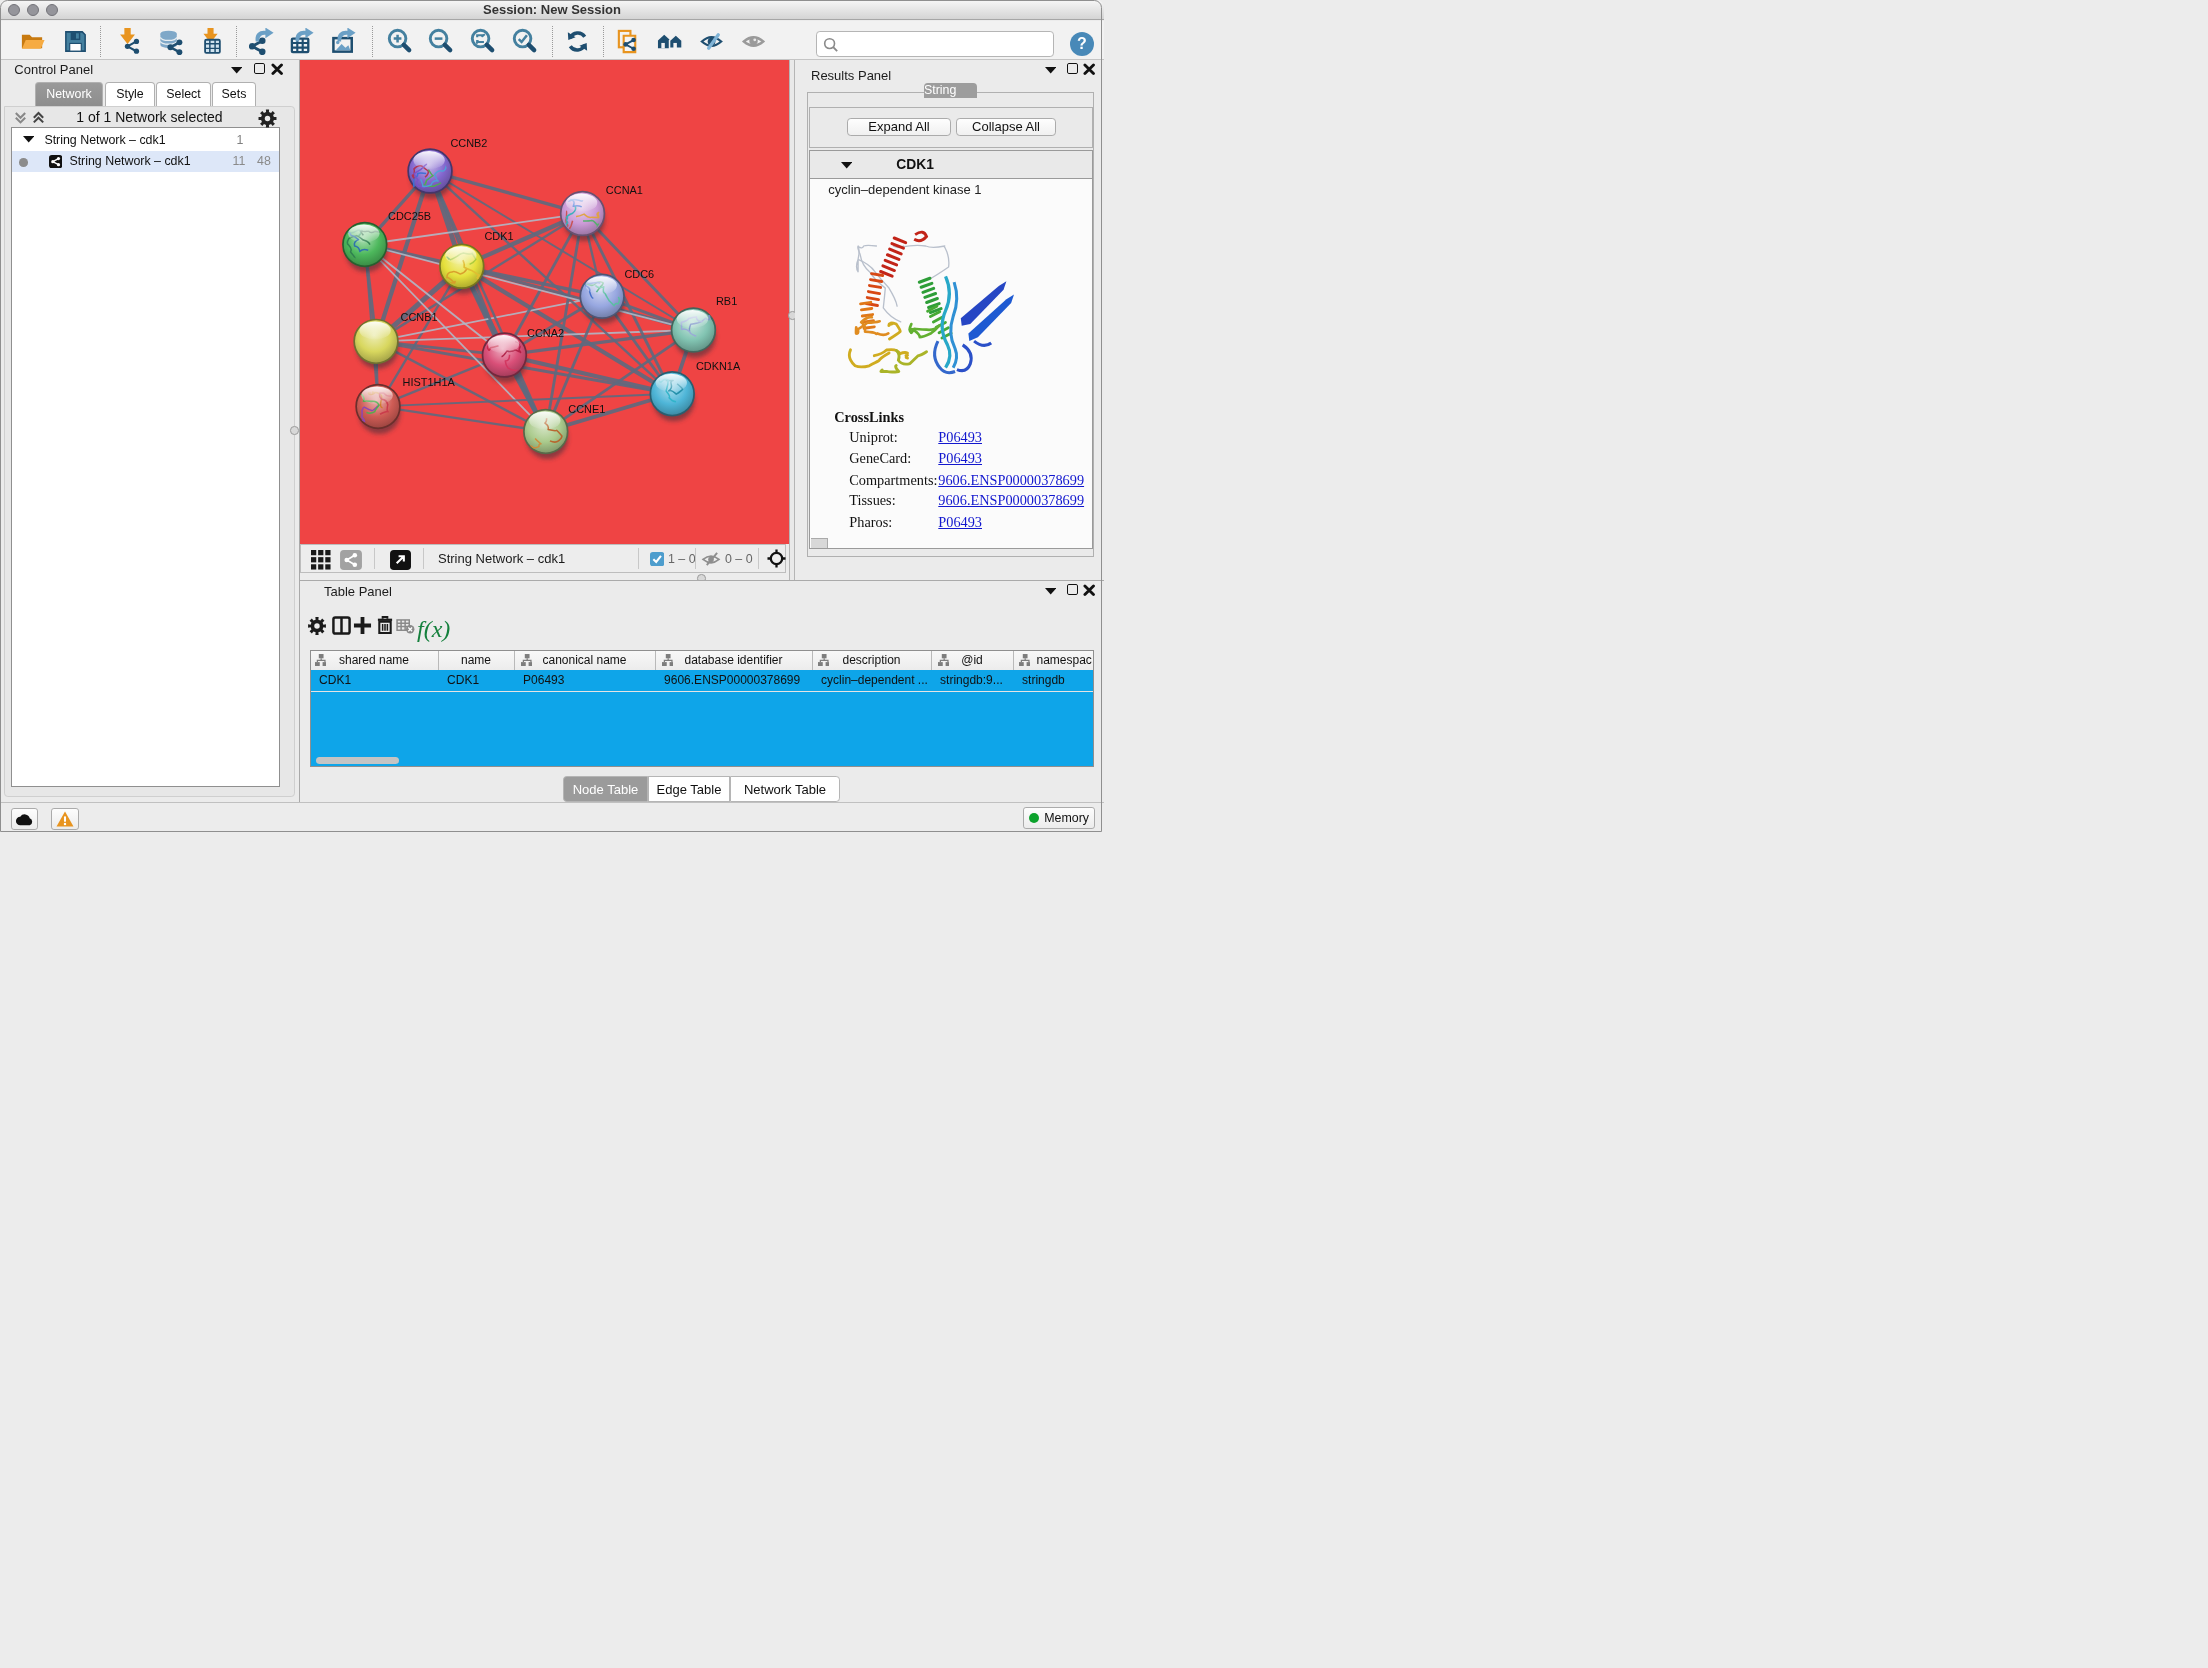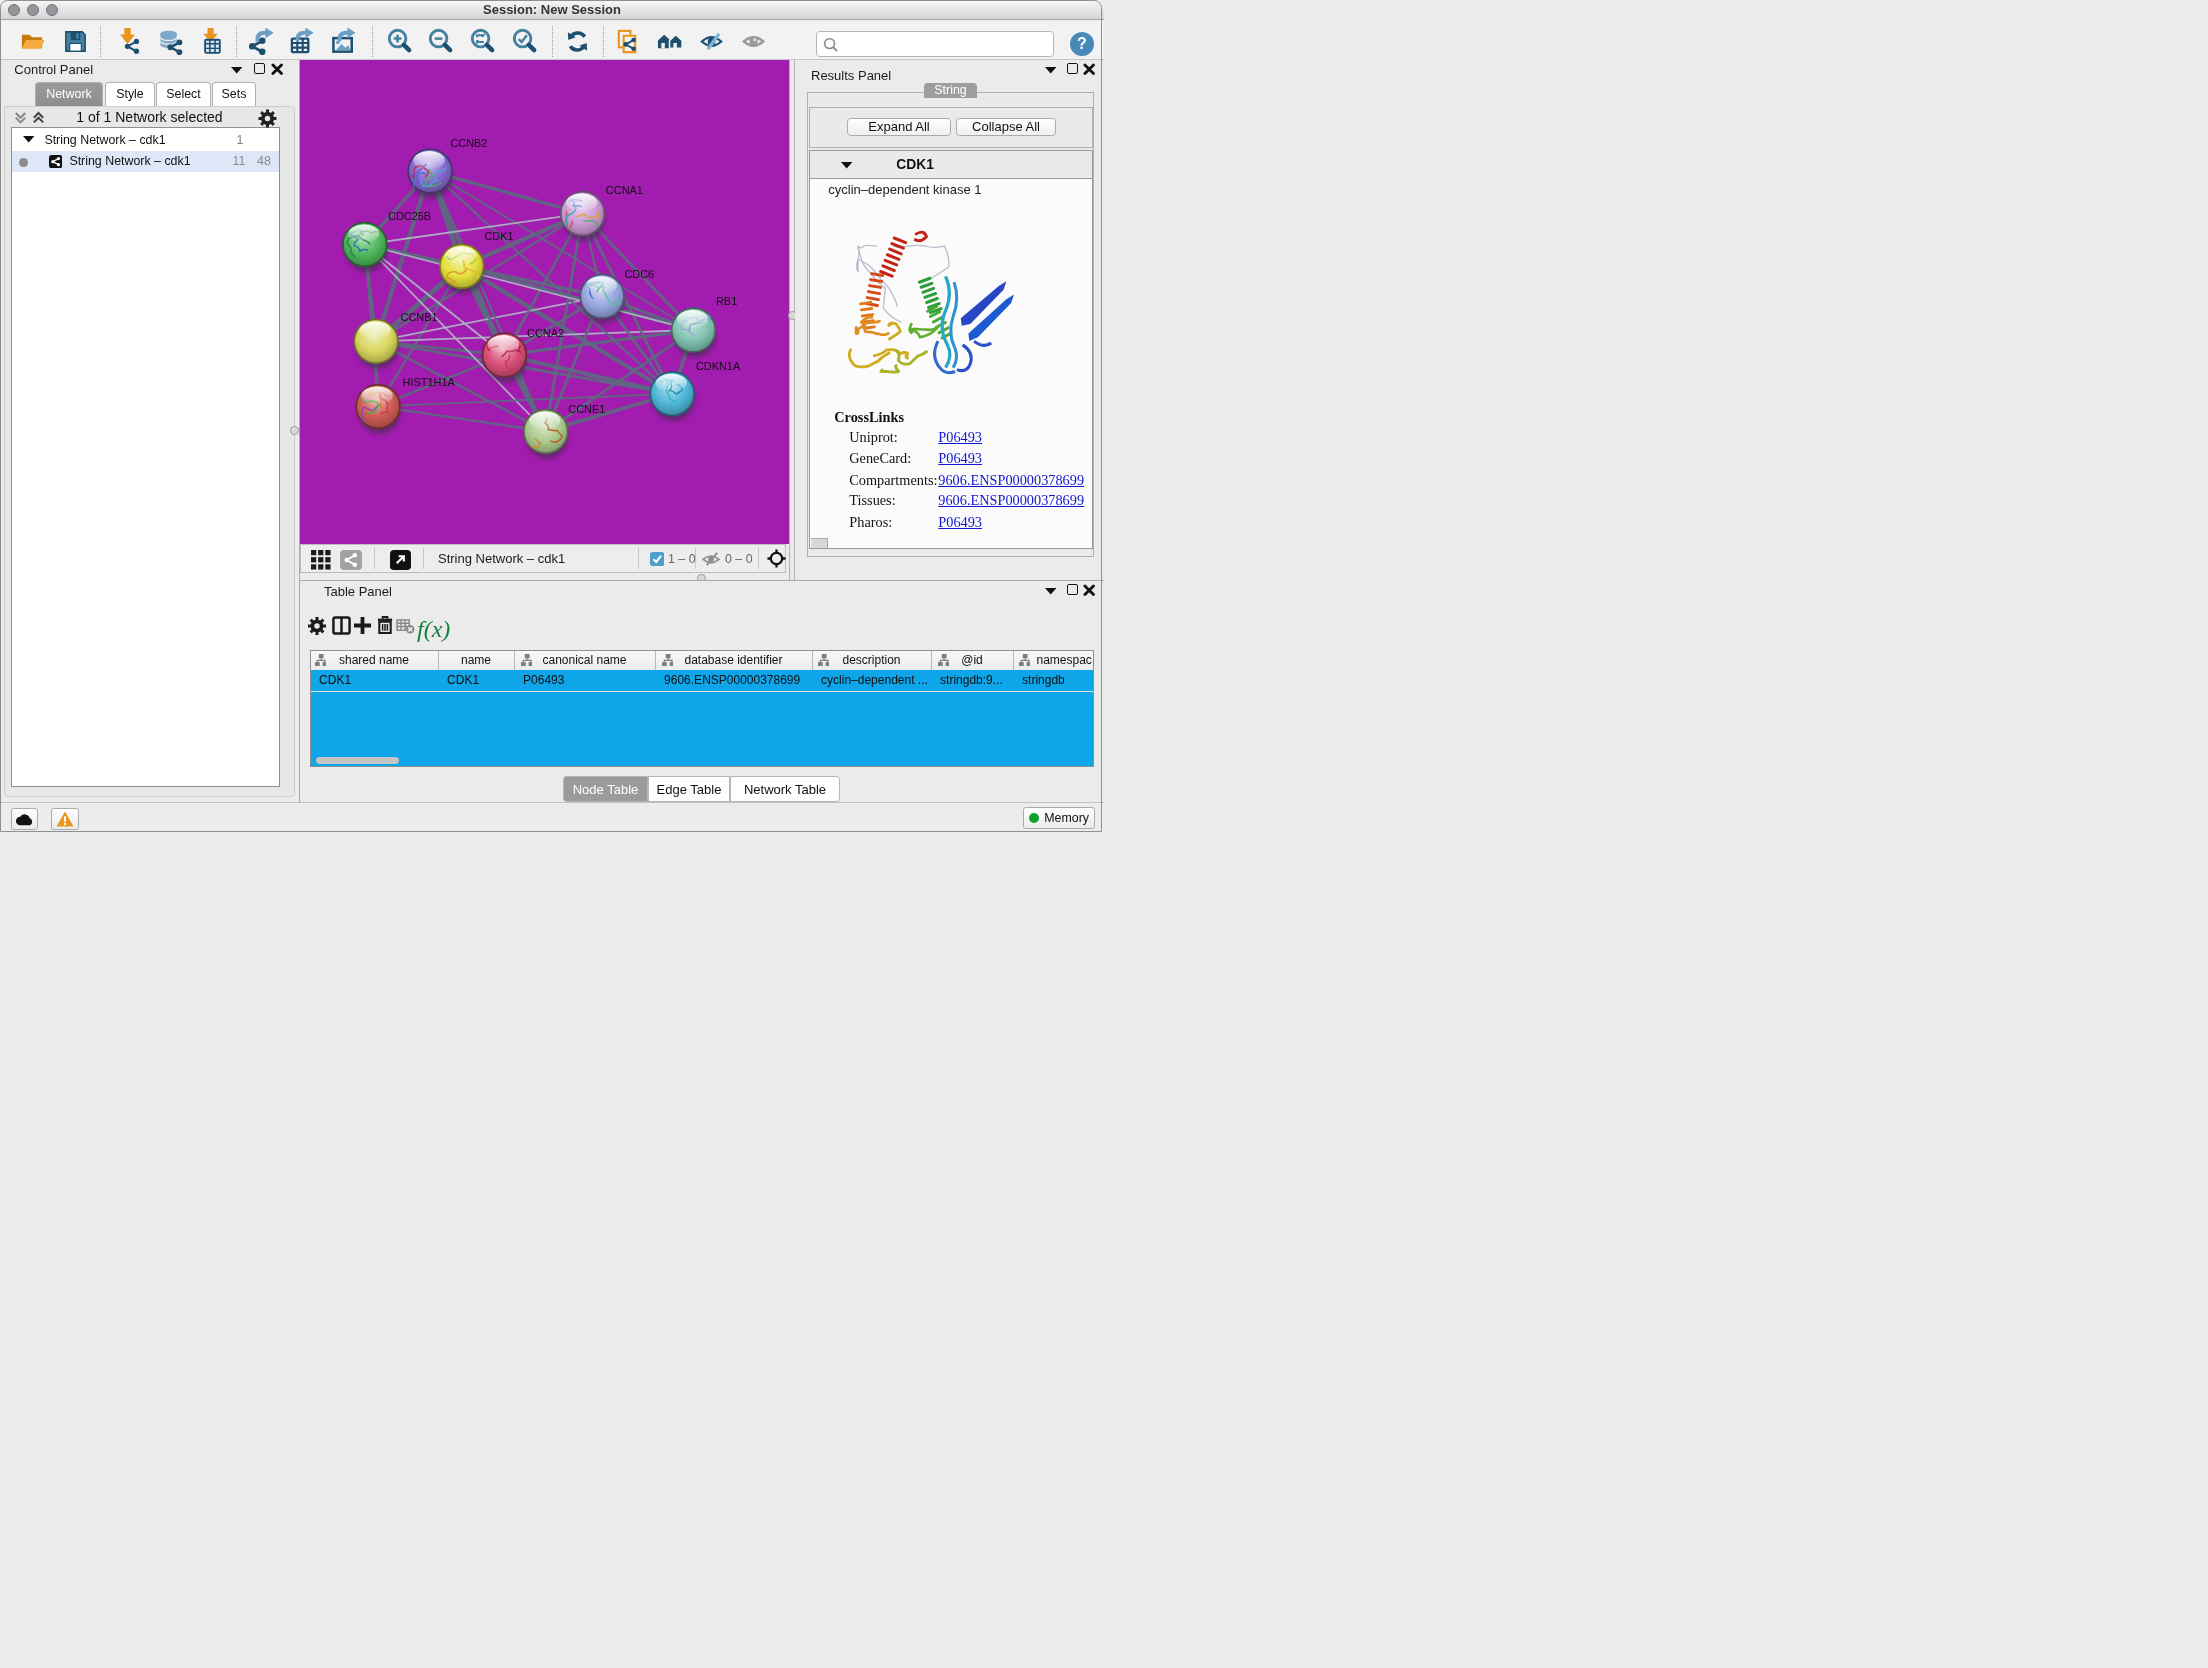--- a/index.html
+++ b/index.html
@@ -14,32 +14,32 @@
 
 #cp{left:0;top:60px;width:300px;height:742px;background:#ebebeb;border-right:1px solid #a9a9a9}
 .ptitle{font-size:13px;color:#1c1c1c}
 .tab{position:absolute;top:82px;height:24px;background:#fff;border:1px solid #b0b0b0;border-bottom:none;border-radius:3.8px 3.8px 0 0;font-size:12.4px;text-align:center;line-height:23px;color:#111}
 .tabsel{background:linear-gradient(#9a9a9a,#8d8d8d);color:#fff}
 #cpbody{left:3.8px;top:106px;width:291px;height:691px;background:#e7e7e7;border:1px solid #cfcfcf;border-radius:0 3.8px 3.8px 3.8px}
 #cplist{left:11.4px;top:127px;width:269px;height:660px;background:#fff;border:1px solid #8f8f8f}
 #cprow1{left:0;top:1.9px;width:267px;height:21px;font-size:12.4px;color:#111}
 #cprow2{left:0;top:23px;width:267px;height:21px;background:#dde7f8;font-size:12.4px;color:#111}
 
-#netview{left:300px;top:60px;width:500px;height:484px;background:#a21caf}
+#netview{left:300px;top:60px;width:500px;height:484px;background:#ef4444}
 #netbar{left:300px;top:544px;width:486px;height:28.5px;background:#ededed;border:1px solid #bdbdbd}
 
 #vdiv{left:789px;top:60px;width:5.7px;height:521px;background:#e9e9e9;border-left:1px solid #b5b5b5;border-right:1px solid #b5b5b5}
 .handle{width:8.6px;height:8.6px;border-radius:50%;background:#d8d8d8;border:1px solid #9a9a9a}
 
 #rp{left:795px;top:60px;width:309px;height:521px;background:#ebebeb}
 #rpbtnbox{left:14.3px;top:47px;width:284px;height:41px;border:1px solid #b0b0b0;background:#eaeaea}
 .rbtn{position:absolute;top:11.4px;height:18px;background:linear-gradient(#fefefe,#f0f0f0);border:1px solid #ababab;border-radius:3.8px;font-size:13px;color:#111;text-align:center}
 #cdk1box{left:14.3px;top:90px;width:284px;height:399px;border:1px solid #9a9a9a;background:#fbfbfb}
 #cdk1hdr{left:0;top:0;width:282px;height:27.6px;background:#e9e9e9;border-bottom:1px solid #9a9a9a;}
-#stringtab{left:129px;top:23px;width:53px;height:15px;background:#9d9d9d;border-radius:3.8px 3.8px 0 0;color:#fff;font-size:12.4px;text-align:center;line-height:15px}
+#stringtab{left:129px;top:23px;width:53px;height:15px;background:#9d9d9d;border-radius:3.8px 3.8px 0 0;color:#fff;font-size:12.4px;line-height:15px}
 .crosslab{font-family:"Liberation Serif",serif;font-size:14.3px;color:#111}
 .crosslink{font-family:"Liberation Serif",serif;font-size:14.3px;color:#1217ce;text-decoration:underline}
 
 #tphdrline{left:300px;top:580px;width:805px;height:1px;background:#aaa}
 #tp{left:300px;top:581px;width:805px;height:221px;background:#ebebeb}
 #tptable{left:9.5px;top:69px;width:784px;height:117px;background:#0ea5e9;border:1px solid #8f8f8f}
 .th{position:absolute;top:0;height:19px;border-right:1px solid #b9b9b9;background:linear-gradient(#f8f8f8,#ececec);font-size:12px;color:#111;text-align:center;line-height:19px}
 .td{position:absolute;top:19px;height:21px;font-size:12px;color:#111;line-height:21px;padding-left:8.6px}
 .btab{position:absolute;top:0;height:26px;background:#fff;border:1px solid #b5b5b5;font-size:13px;color:#111;text-align:center;line-height:25px}
 

